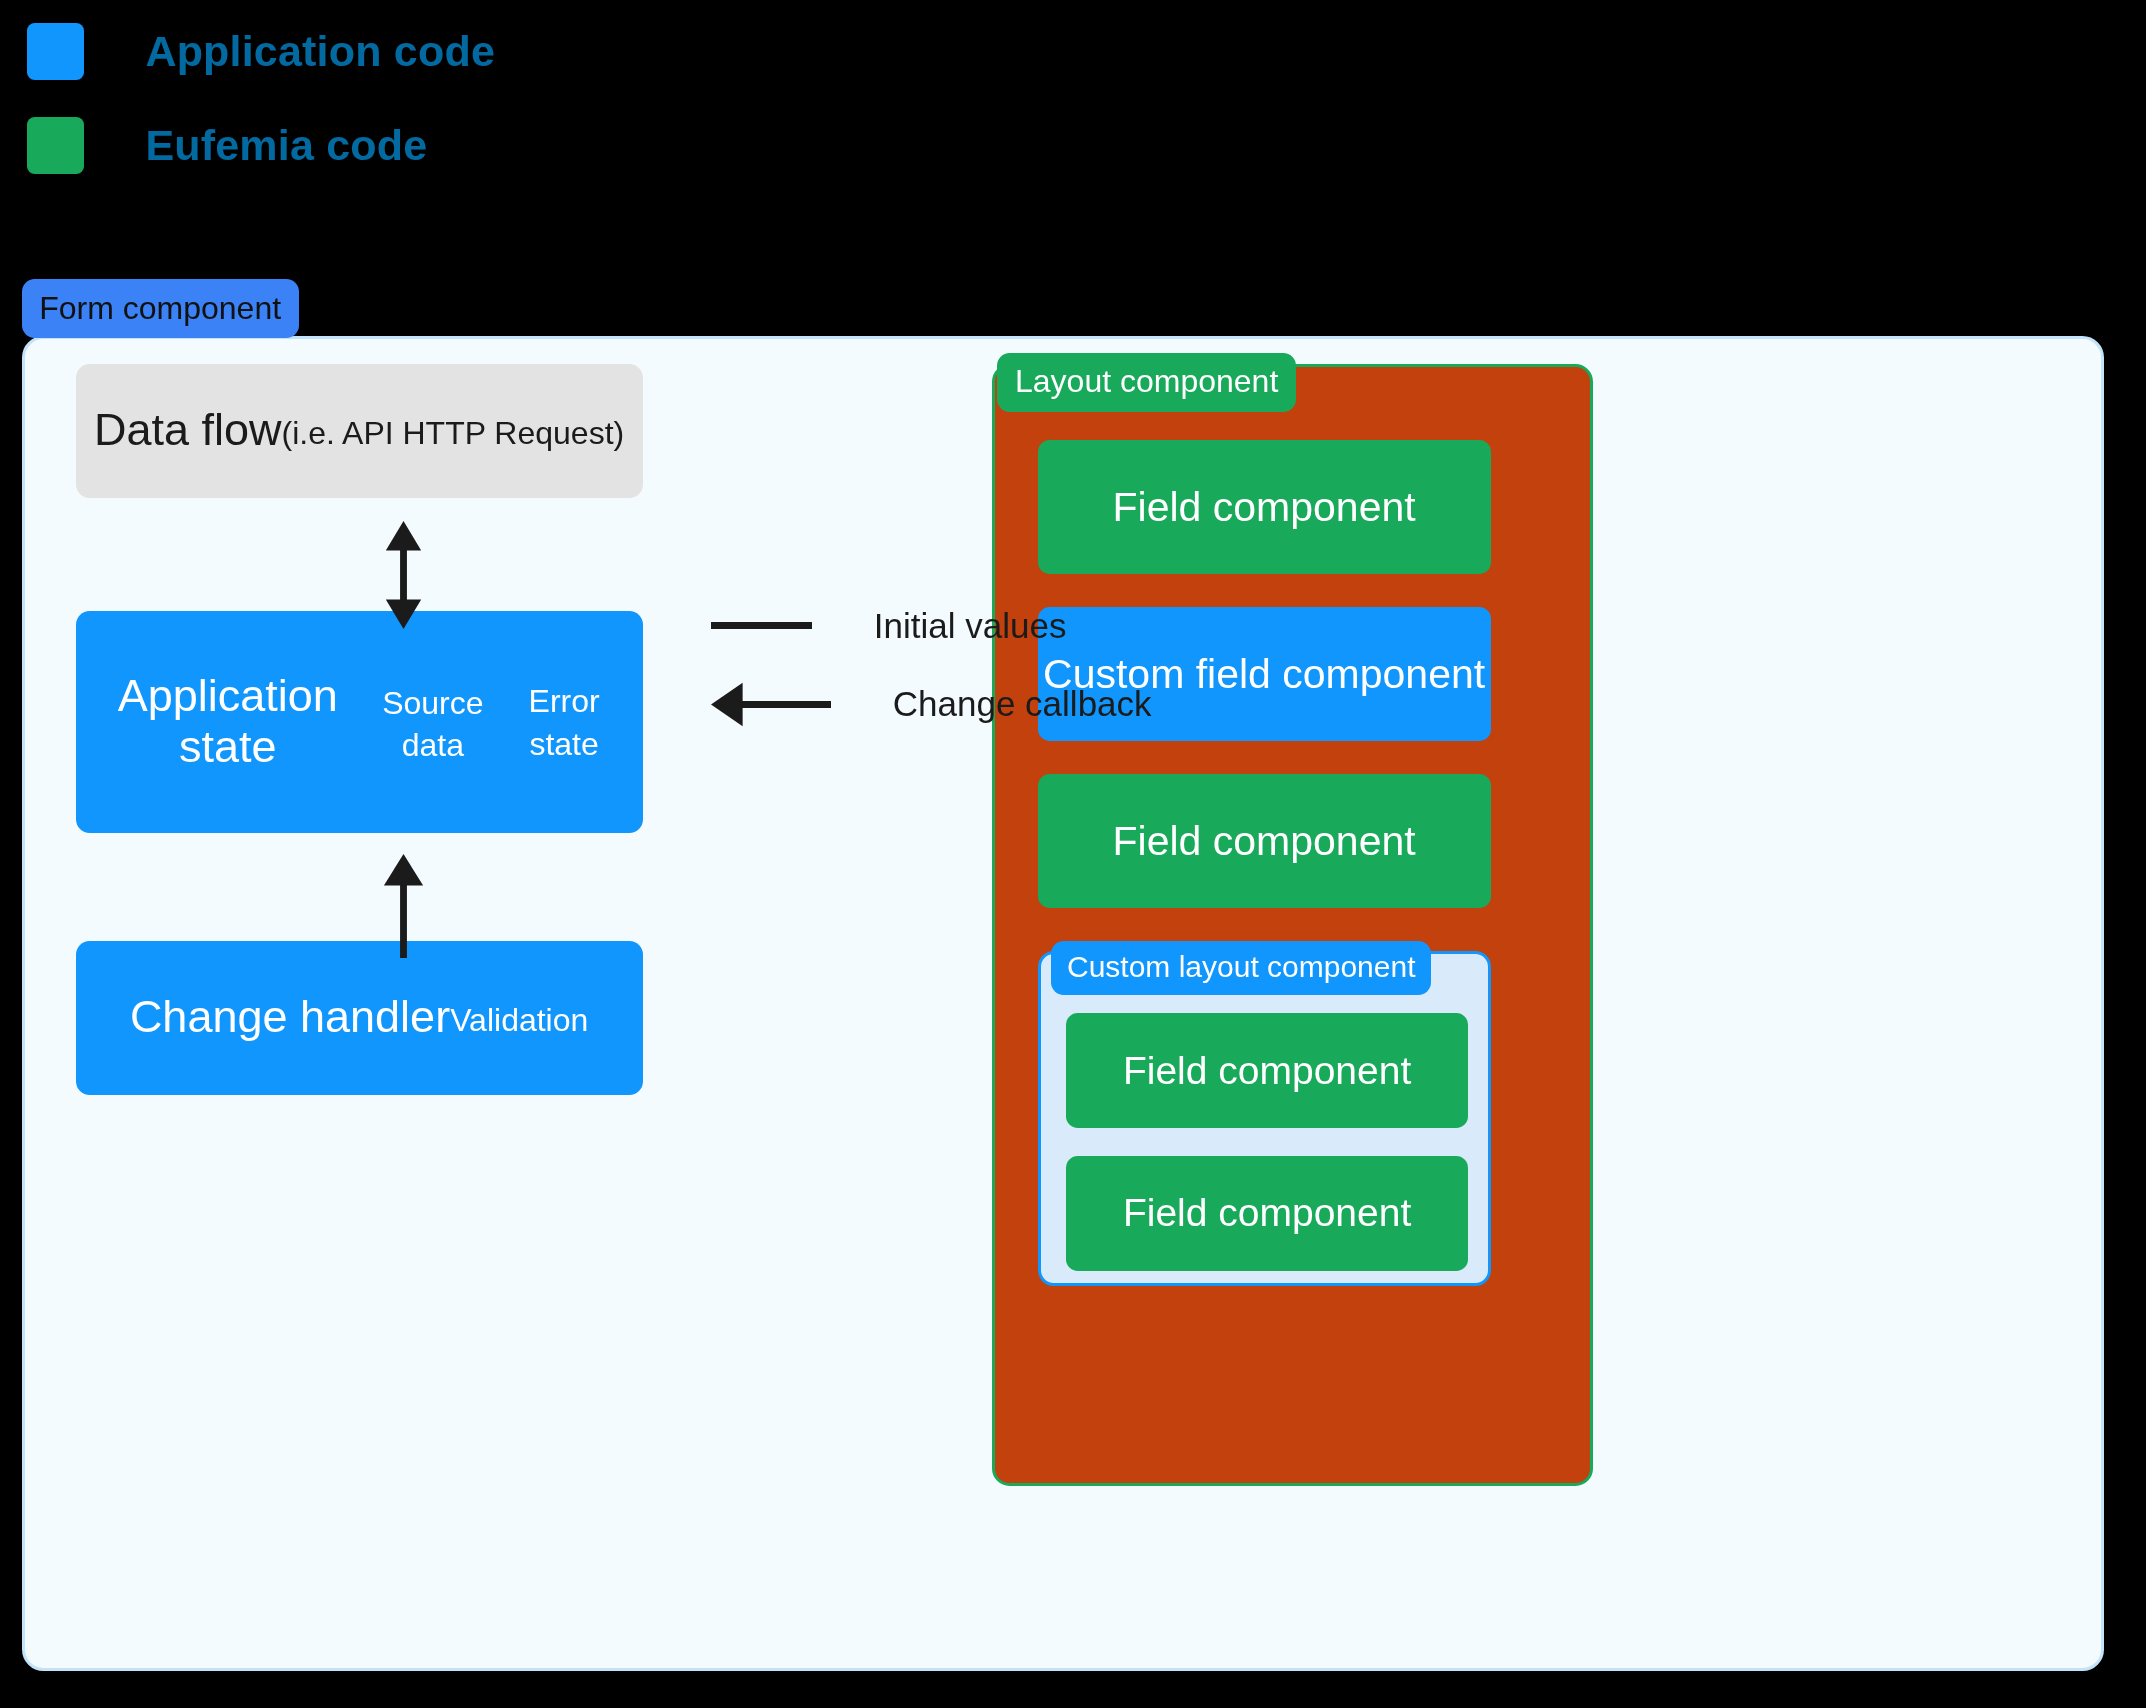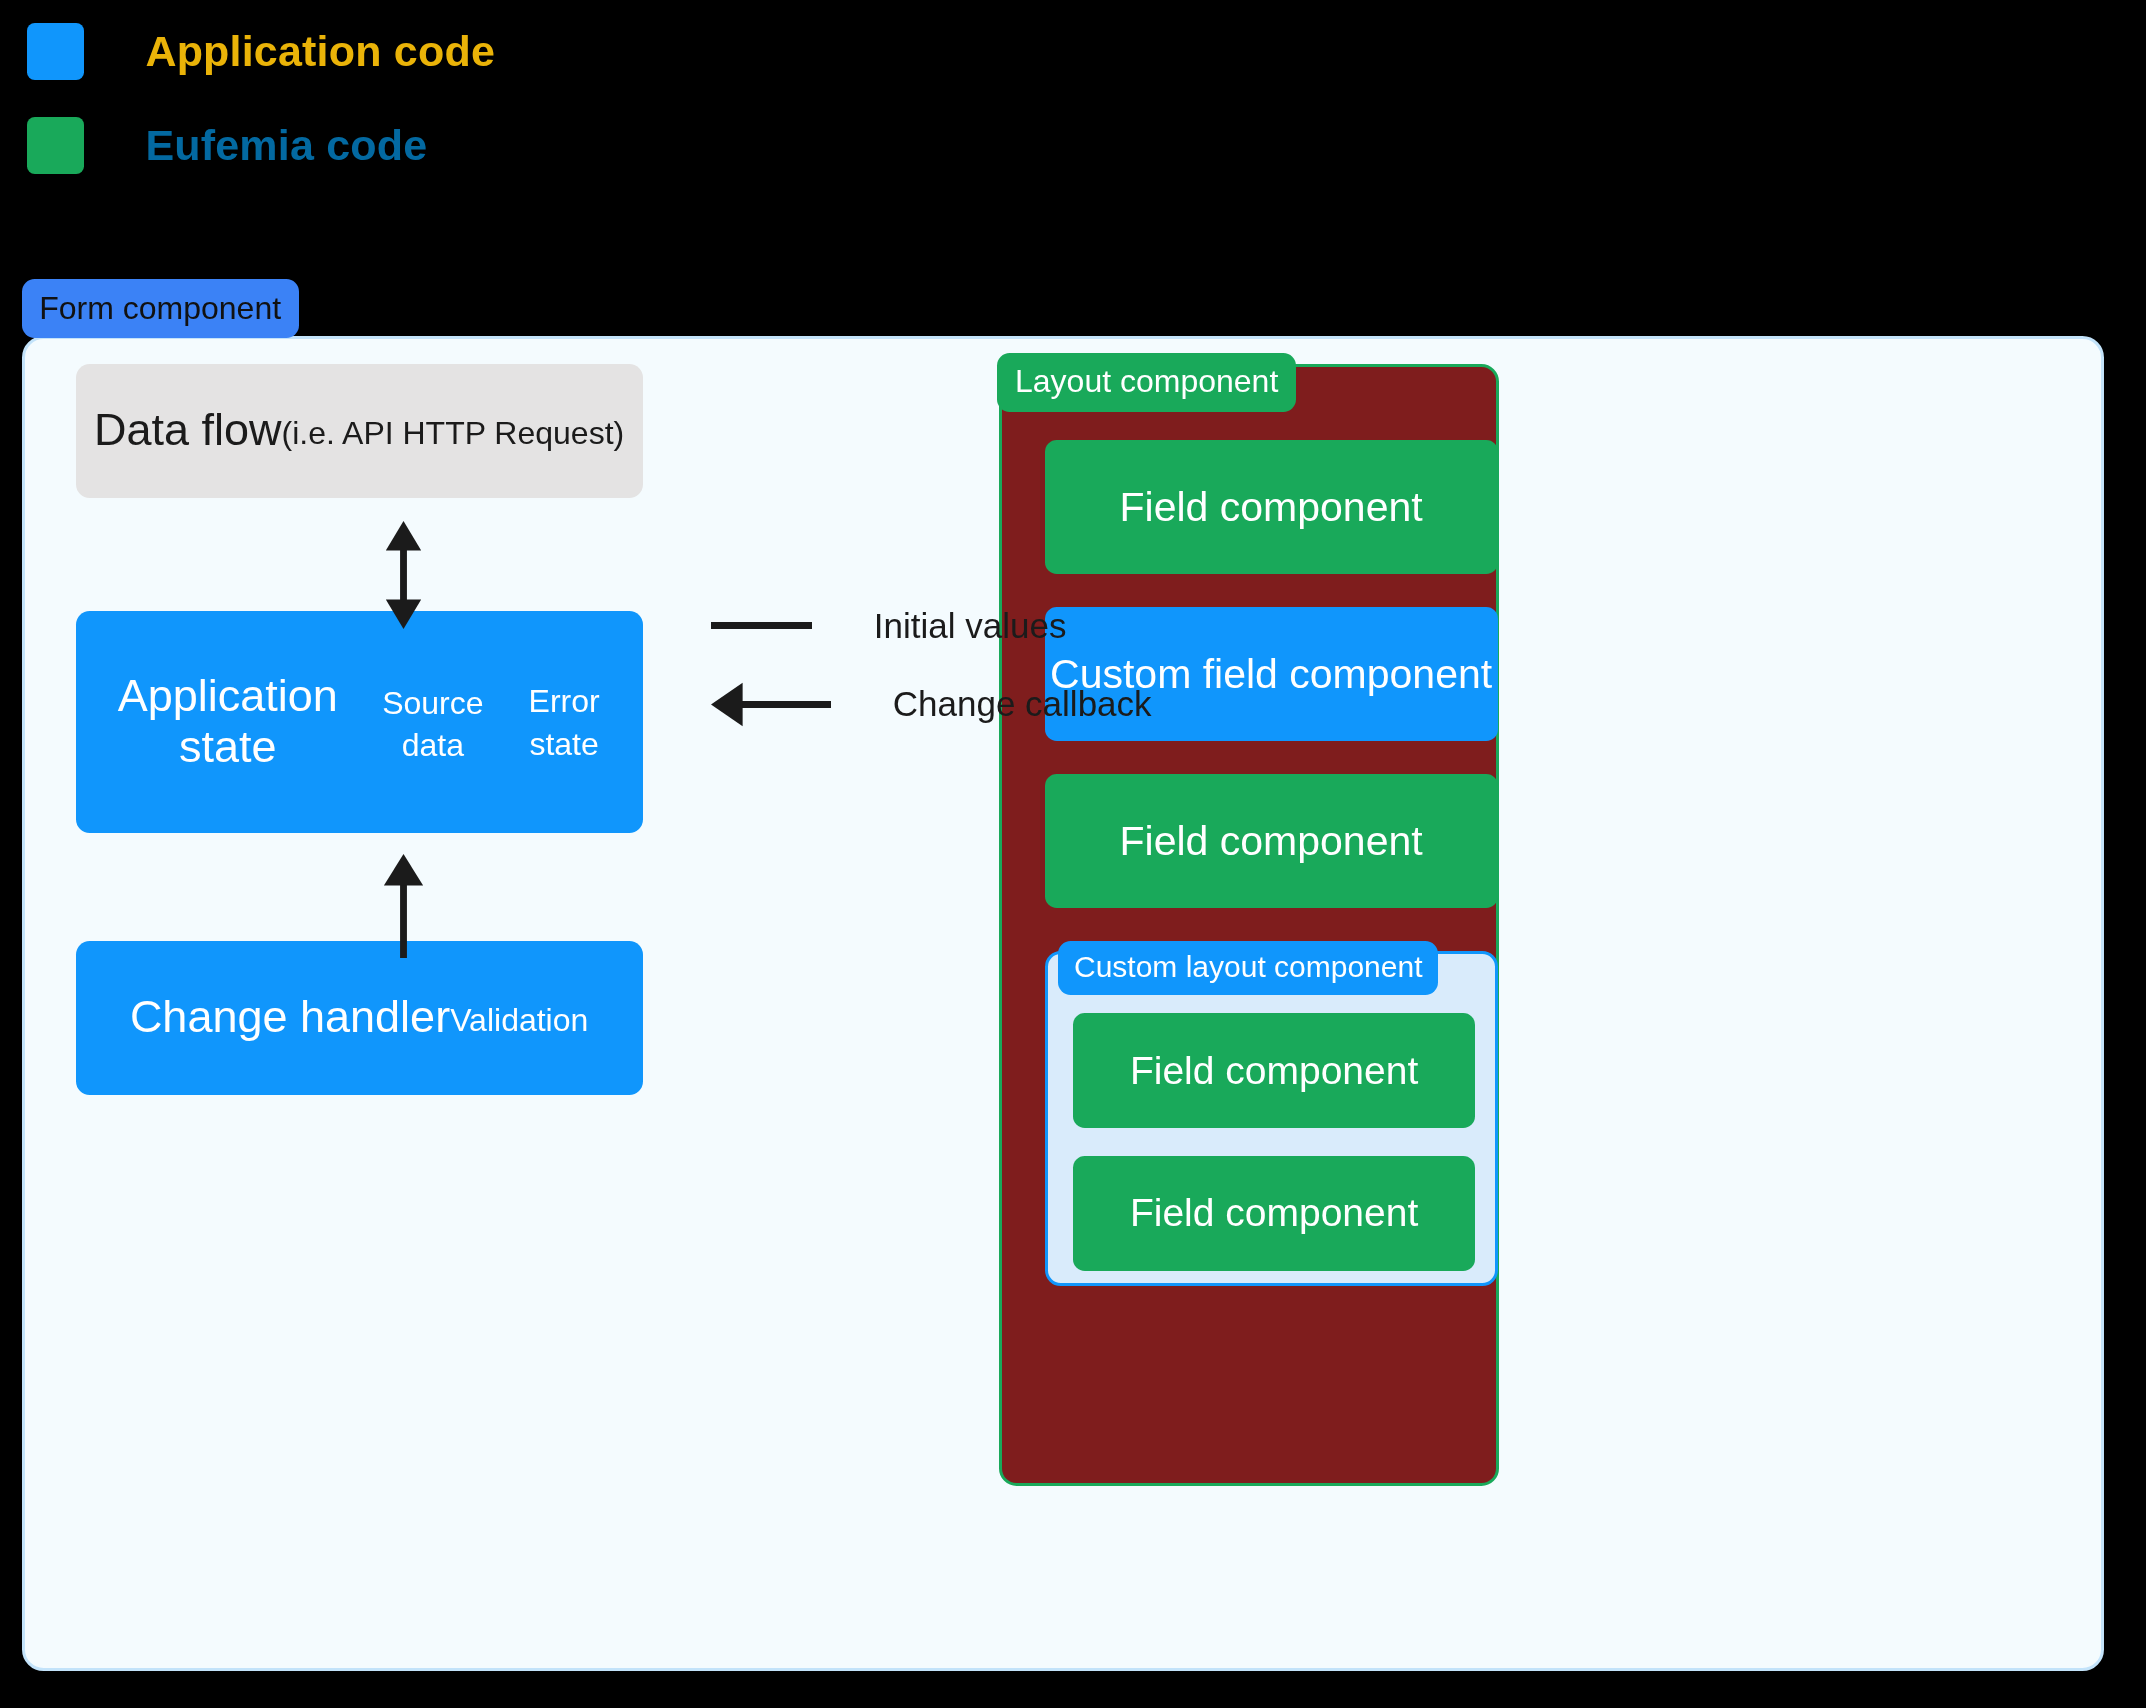--- a/index.html
+++ b/index.html
@@ -177,26 +177,26 @@
   #layout-badge {
     left: 9.8px;
     top: 0px;
     background: #19a95a;
     color: #ffffff;
     font-size: 32px;
     padding: 12.7px 17.6px 14.7px 17.6px;
   }
   #layout-panel {
     position: absolute;
-    left: 11px;
+    left: 4px;
     top: 11.8px;
-    width: 500px;
+    width: 601px;
     height: 1122px;
     box-sizing: border-box;
-    background: #7f1d1d;
+    background: #c2410c;
     border: 3.9px solid #19a95a;
     border-radius: 17.6px;
   }
   #layout-inner {
     position: absolute;
     left: 43px;
     top: 73px;
     width: 453px;
   }
   .field-box {
@@ -255,21 +255,21 @@
     font-size: 39px;
   }
   #custom-layout-inner > * + * { margin-top: 27.4px; }
 </style>
 </head>
 <body>
 
 <div id="legend">
   <div class="legend-row">
     <div class="legend-swatch" style="background:#1096fc;"></div>
-    <div class="legend-label" style="color:#eab308;">Application code</div>
+    <div class="legend-label" style="color:#0369a1;">Application code</div>
   </div>
   <div class="legend-row">
     <div class="legend-swatch" style="background:#19a95a;"></div>
     <div class="legend-label" style="color:#0369a1;">Eufemia code</div>
   </div>
 </div>
 
 <div id="form-wrap">
 
   <div class="panel-badge" id="form-badge">Form component</div>

